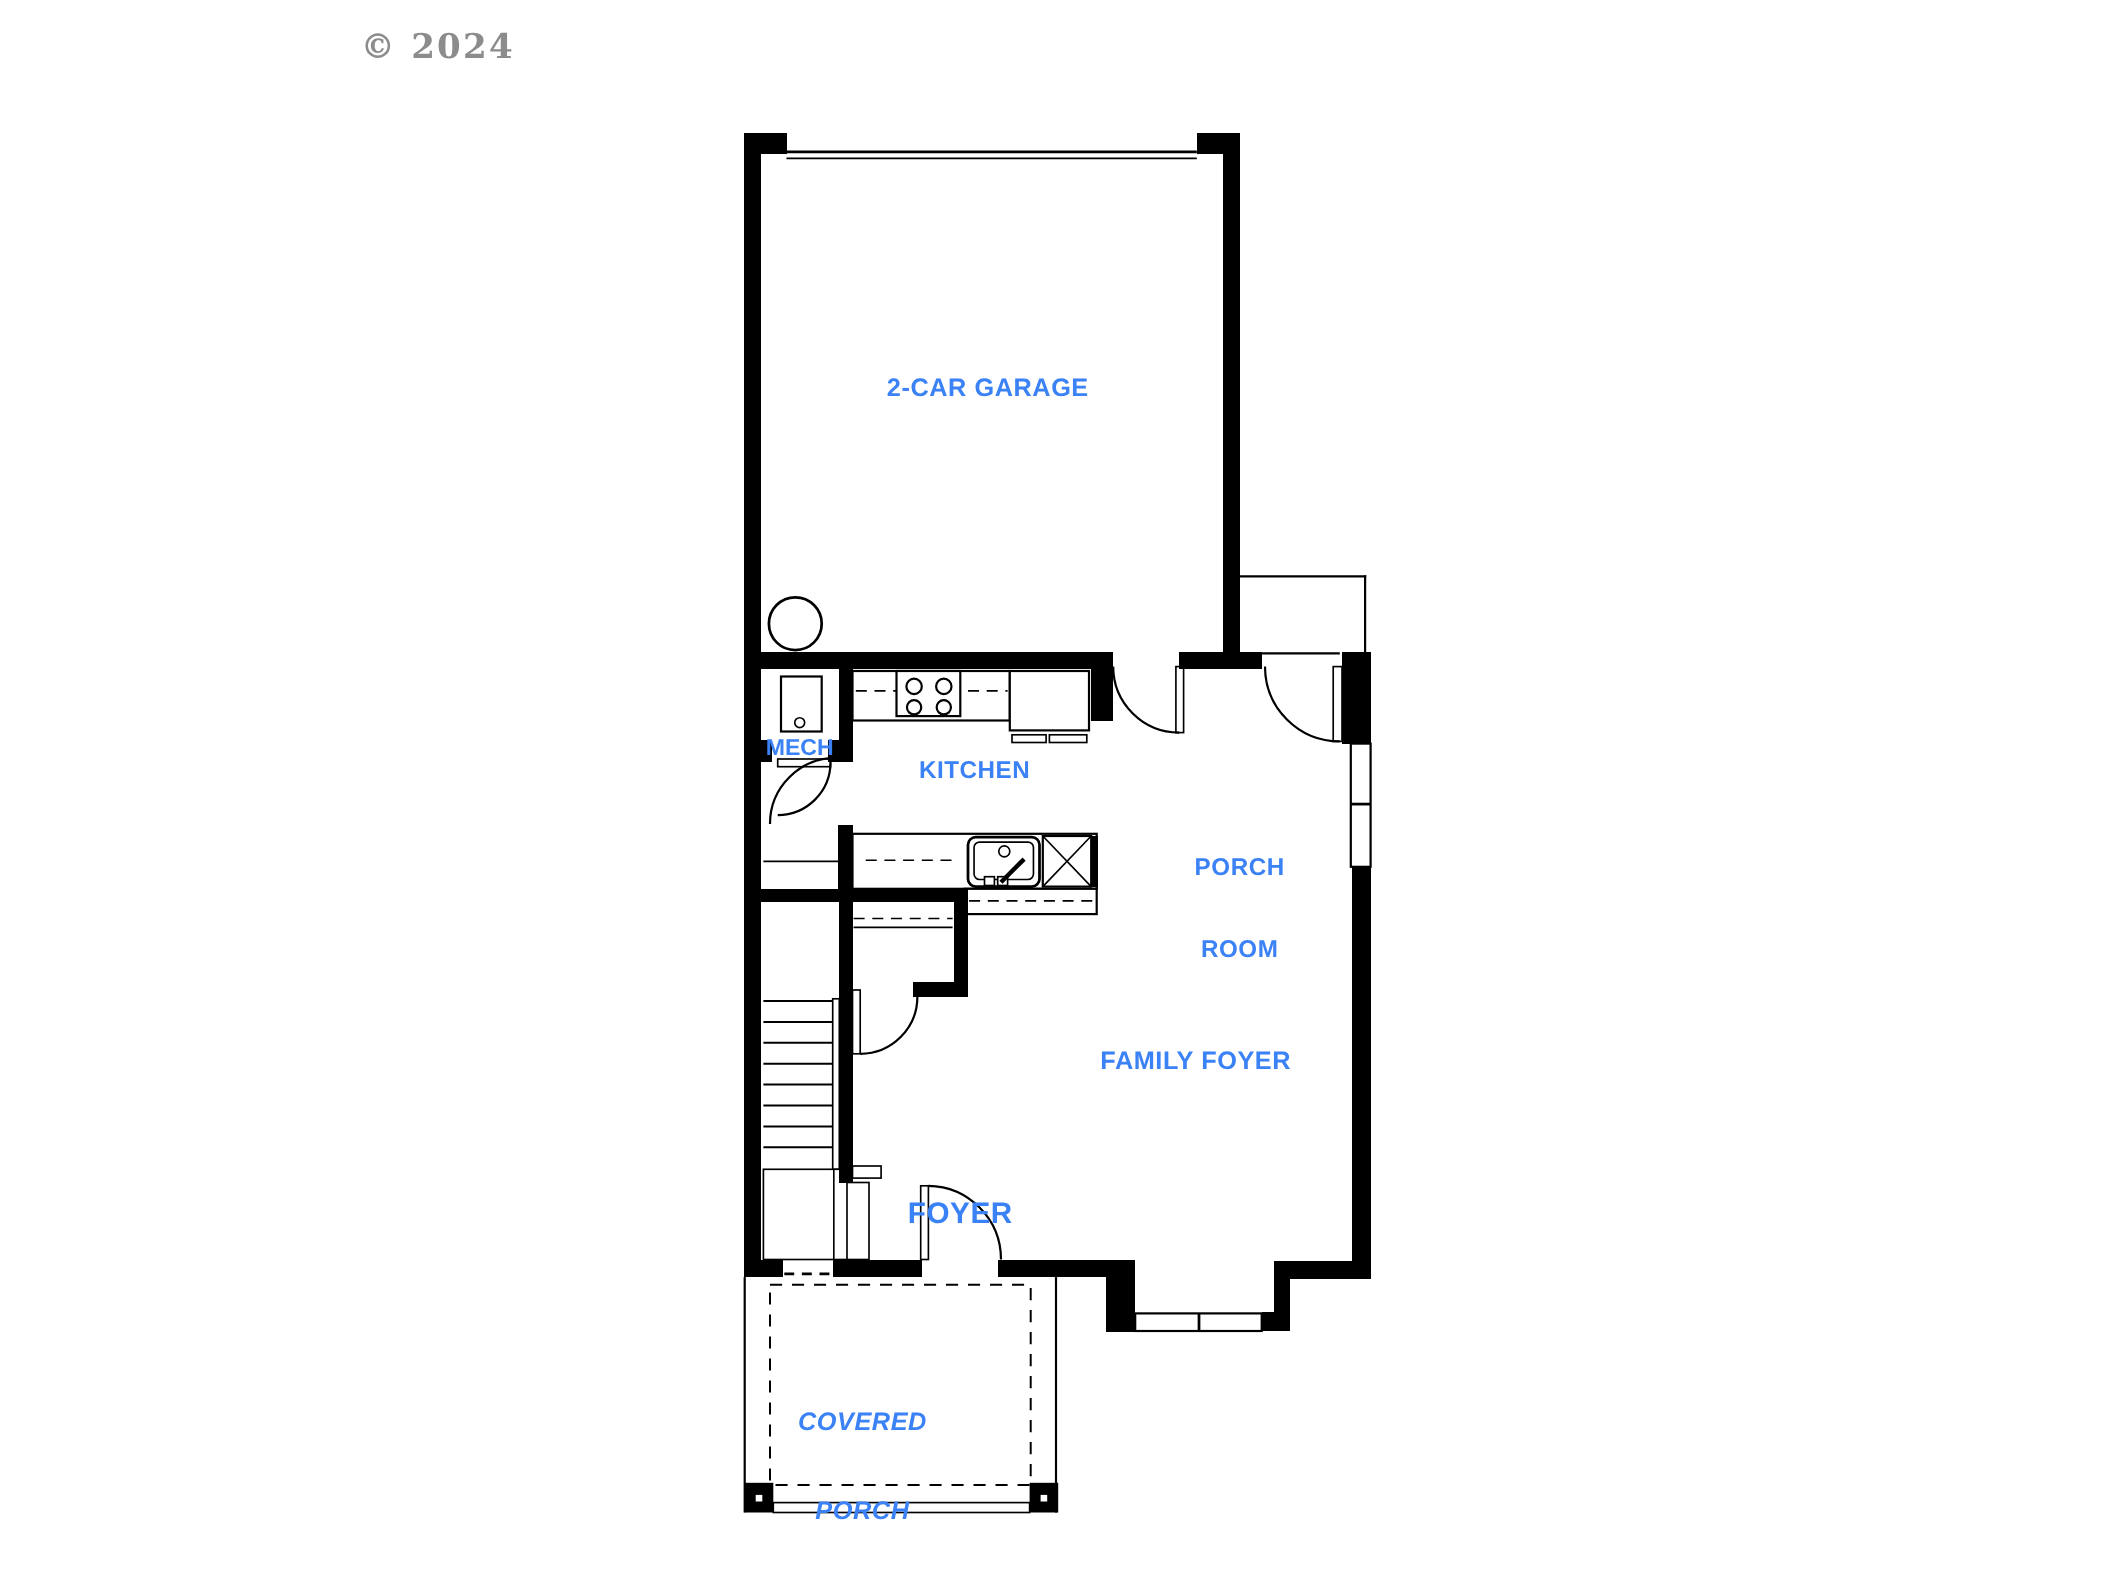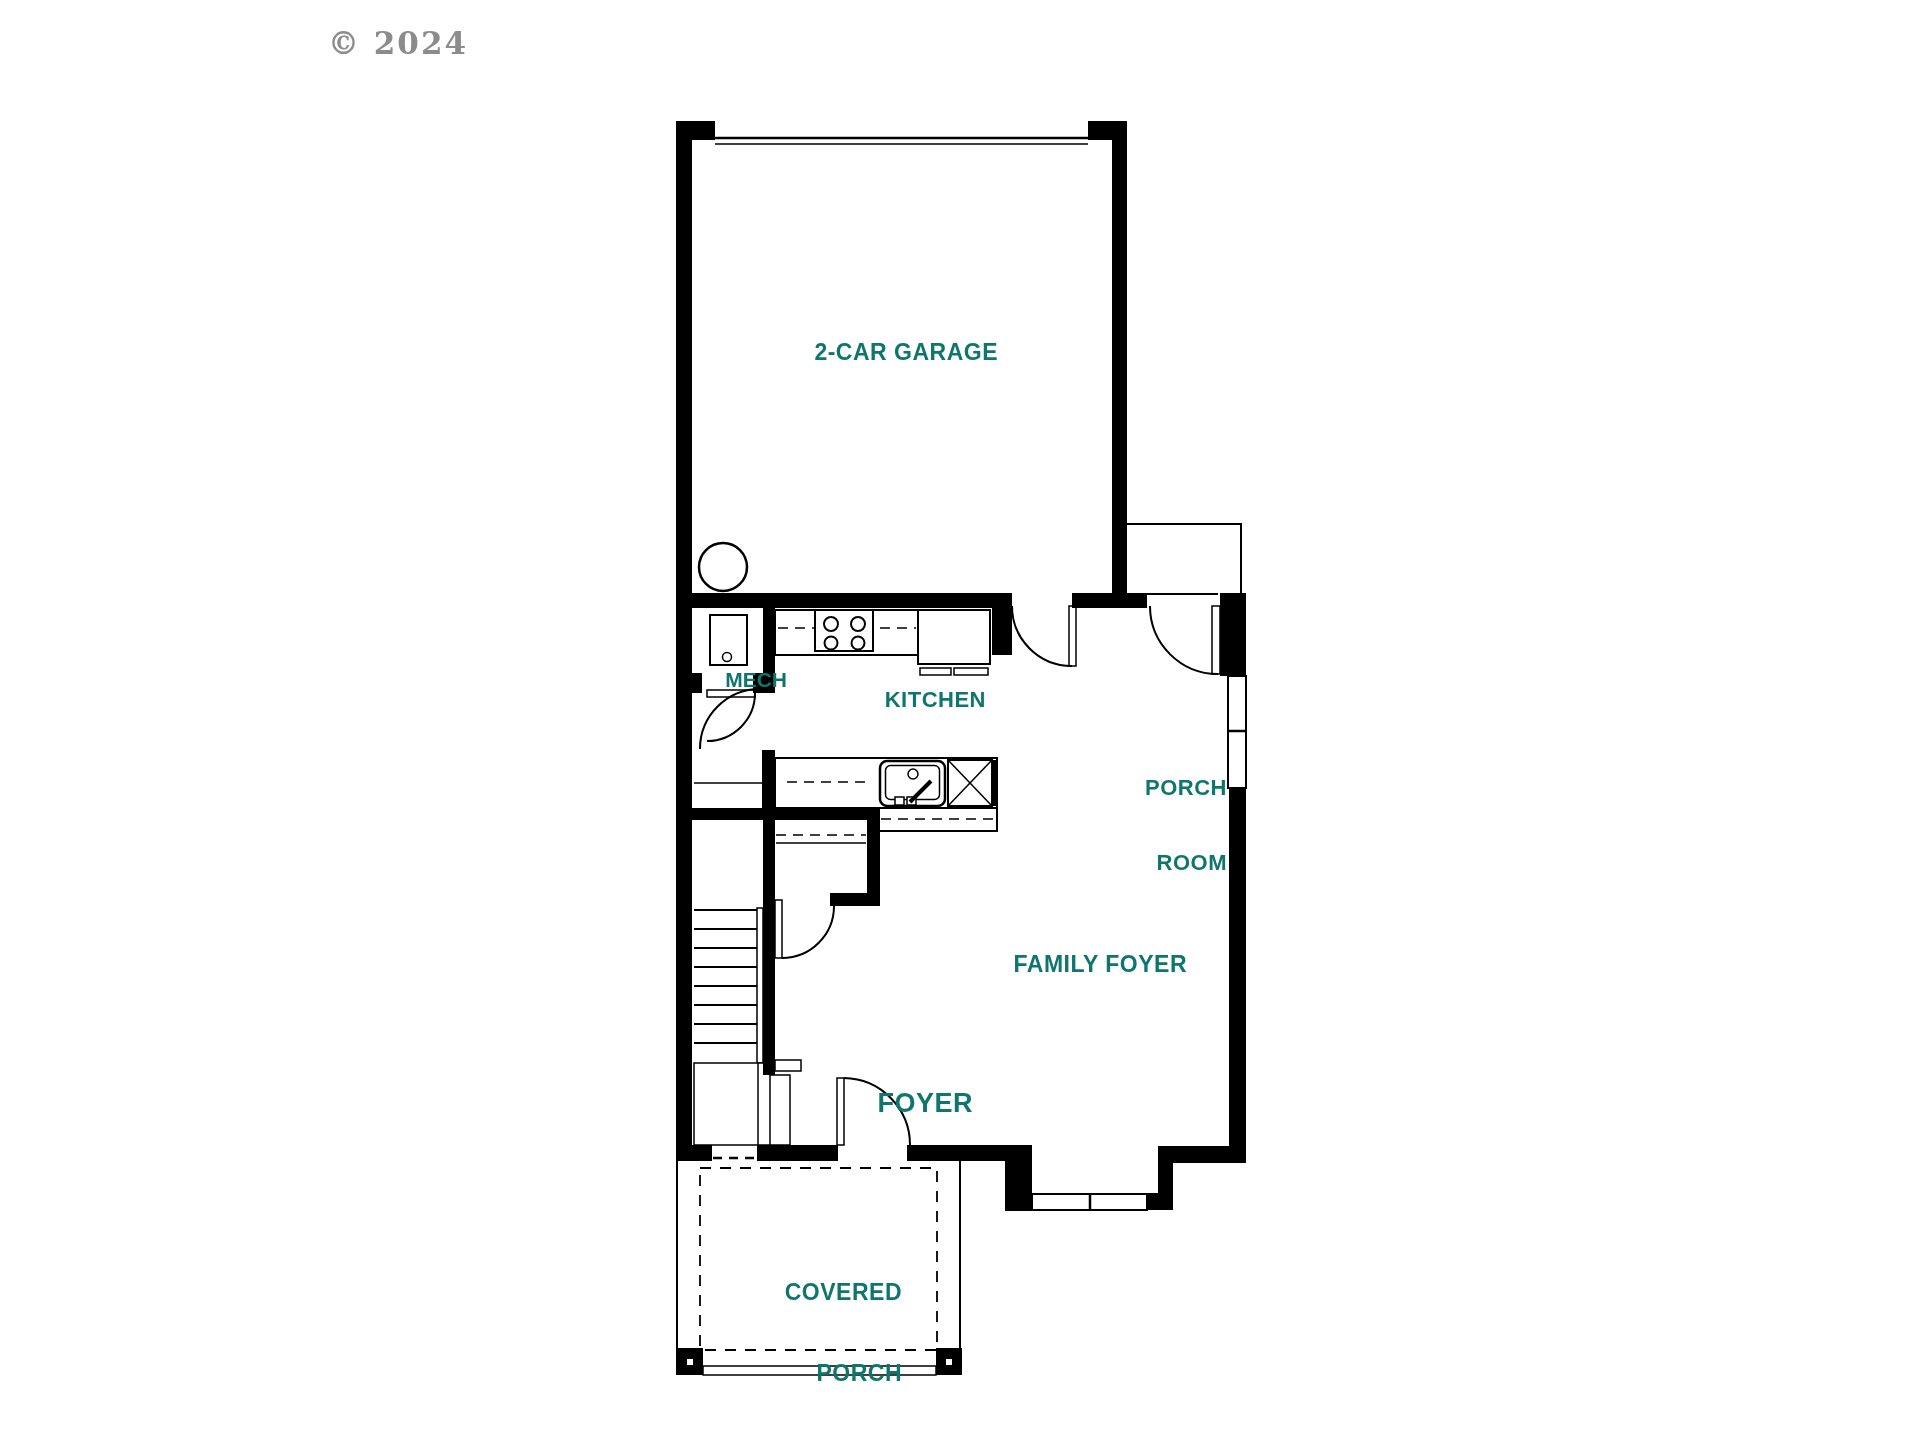--- a/index.html
+++ b/index.html
@@ -1,27 +1,27 @@
 <!DOCTYPE html>
 <html><head>
 <meta charset="utf-8">
 <style>
   html,body{margin:0;padding:0;background:#ffffff;}
   #plan{position:relative;width:1920px;height:1440px;background:#ffffff;overflow:hidden;
         font-family:"Liberation Sans", sans-serif;margin-top:28px;}
   #plan svg{position:absolute;left:0;top:0;}
-  .label{position:absolute;font-weight:700;color:#0f766e;letter-spacing:.5px;
-         text-align:right;white-space:pre;line-height:1.12;}
+  .label{position:absolute;font-weight:700;color:#3b82f6;letter-spacing:.5px;
+         text-align:center;white-space:pre;line-height:1.12;}
   .lbl-garage {left:798px;top:312px;width:200px;font-size:23px;}
   .lbl-kitchen{left:786px;top:660px;width:200px;font-size:22px;}
   .lbl-dining {left:1027px;top:697px;width:200px;font-size:22px;line-height:25px;}
   .lbl-family {left:987px;top:924px;width:200px;font-size:23px;}
   .lbl-foyer  {left:773px;top:1060px;width:200px;font-size:27px;}
   .lbl-mech   {left:667px;top:640px;width:120px;font-size:21px;letter-spacing:0;}
-  .lbl-porch  {left:702px;top:1197px;width:200px;font-size:23px;line-height:27px;}
+  .lbl-porch  {left:684px;top:1197px;width:200px;font-size:23px;line-height:27px;font-style:italic;}
   .lbl-copy   {left:328px;top:-2px;width:220px;font-size:31px;text-align:left;
                font-family:"DejaVu Serif", serif;font-weight:700;color:#8c8c8c;letter-spacing:2px;}
 </style>
 </head>
 <body>
 
 <div id="plan">
 
 <svg width="1920" height="1440" viewBox="0 0 1920 1440">
 

